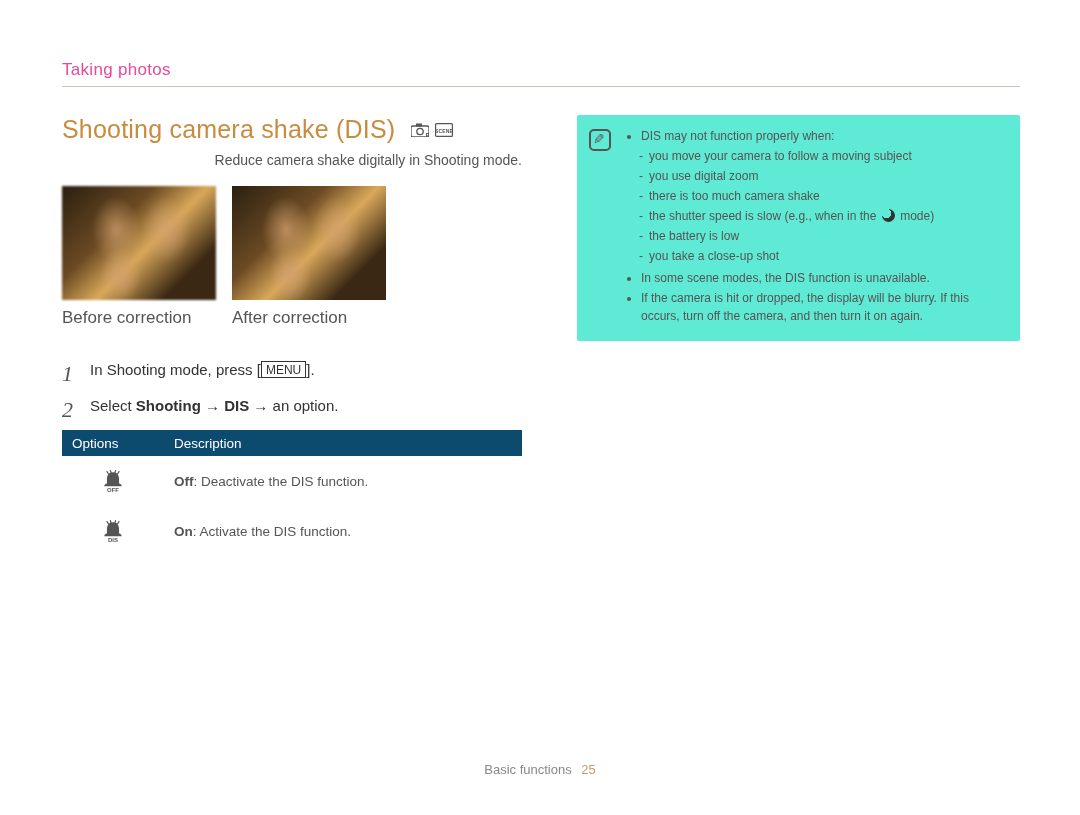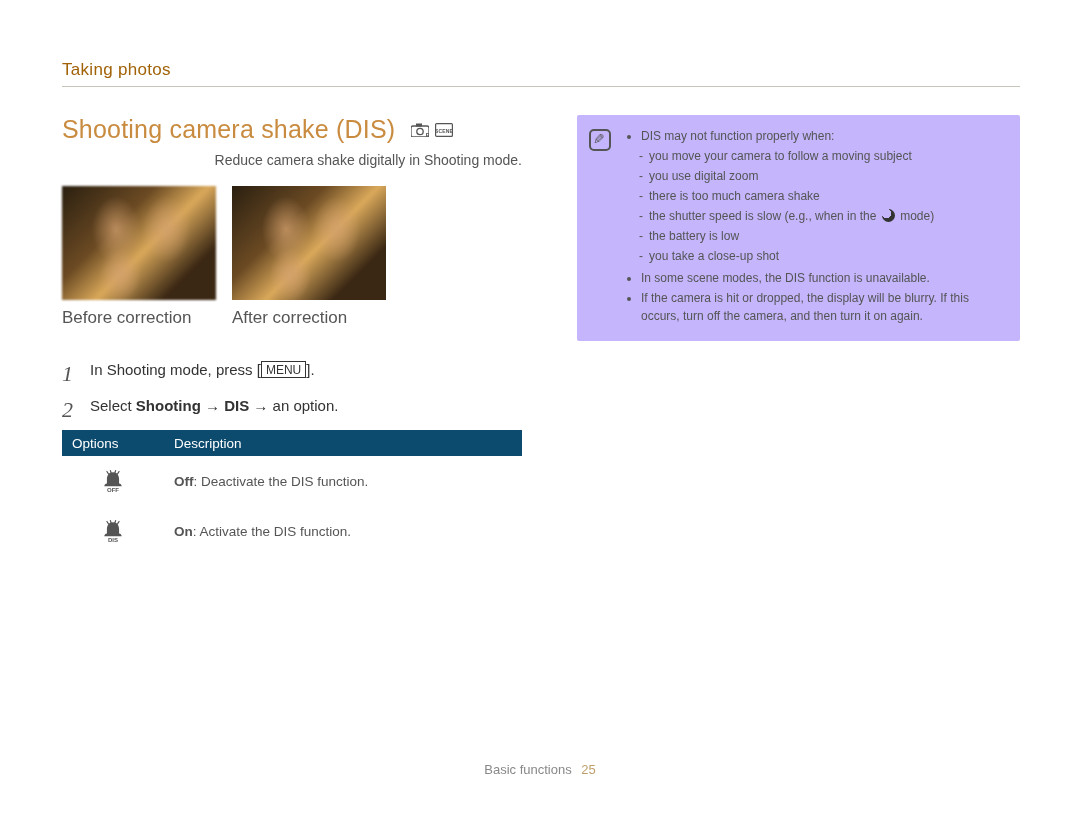--- a/index.html
+++ b/index.html
@@ -11,21 +11,21 @@
     width: 1080px;
     height: 815px;
     position: relative;
     box-sizing: border-box;
   }
   .page {
     padding: 60px 60px 0 62px;
     box-sizing: border-box;
   }
   .breadcrumb {
-    color: #a16207;
+    color: #ec4899;
     font-size: 17px;
     font-weight: 300;
     letter-spacing: 0.3px;
     border-bottom: 1px solid #c9c4b9;
     padding-bottom: 6px;
     margin-bottom: 28px;
   }
   .columns {
     display: flex;
     gap: 55px;
@@ -141,21 +141,21 @@
     vertical-align: middle;
     color: #555;
   }
   .dis-icon {
     width: 26px;
     height: 26px;
     display: block;
     margin: 0 auto;
   }
   .note-box {
-    background: #c4b5fd;
+    background: #5eead4;
     border-radius: 2px;
     padding: 12px 14px 14px 50px;
     position: relative;
     font-size: 12px;
     color: #555;
     line-height: 1.5;
   }
   .note-icon {
     position: absolute;
     left: 12px;

